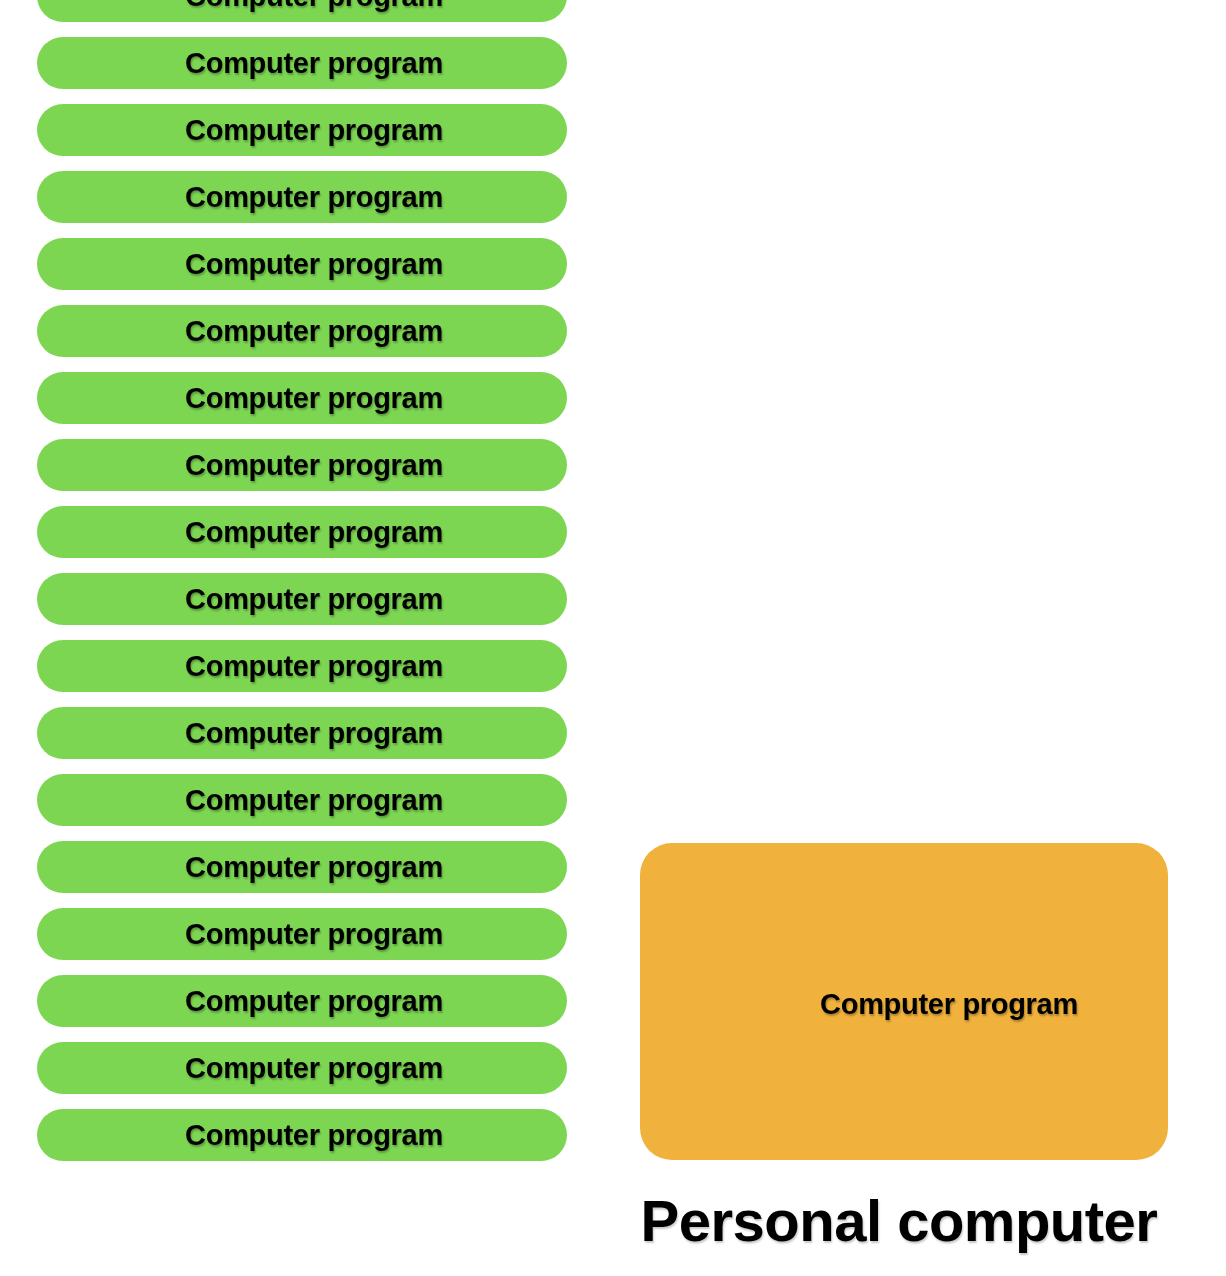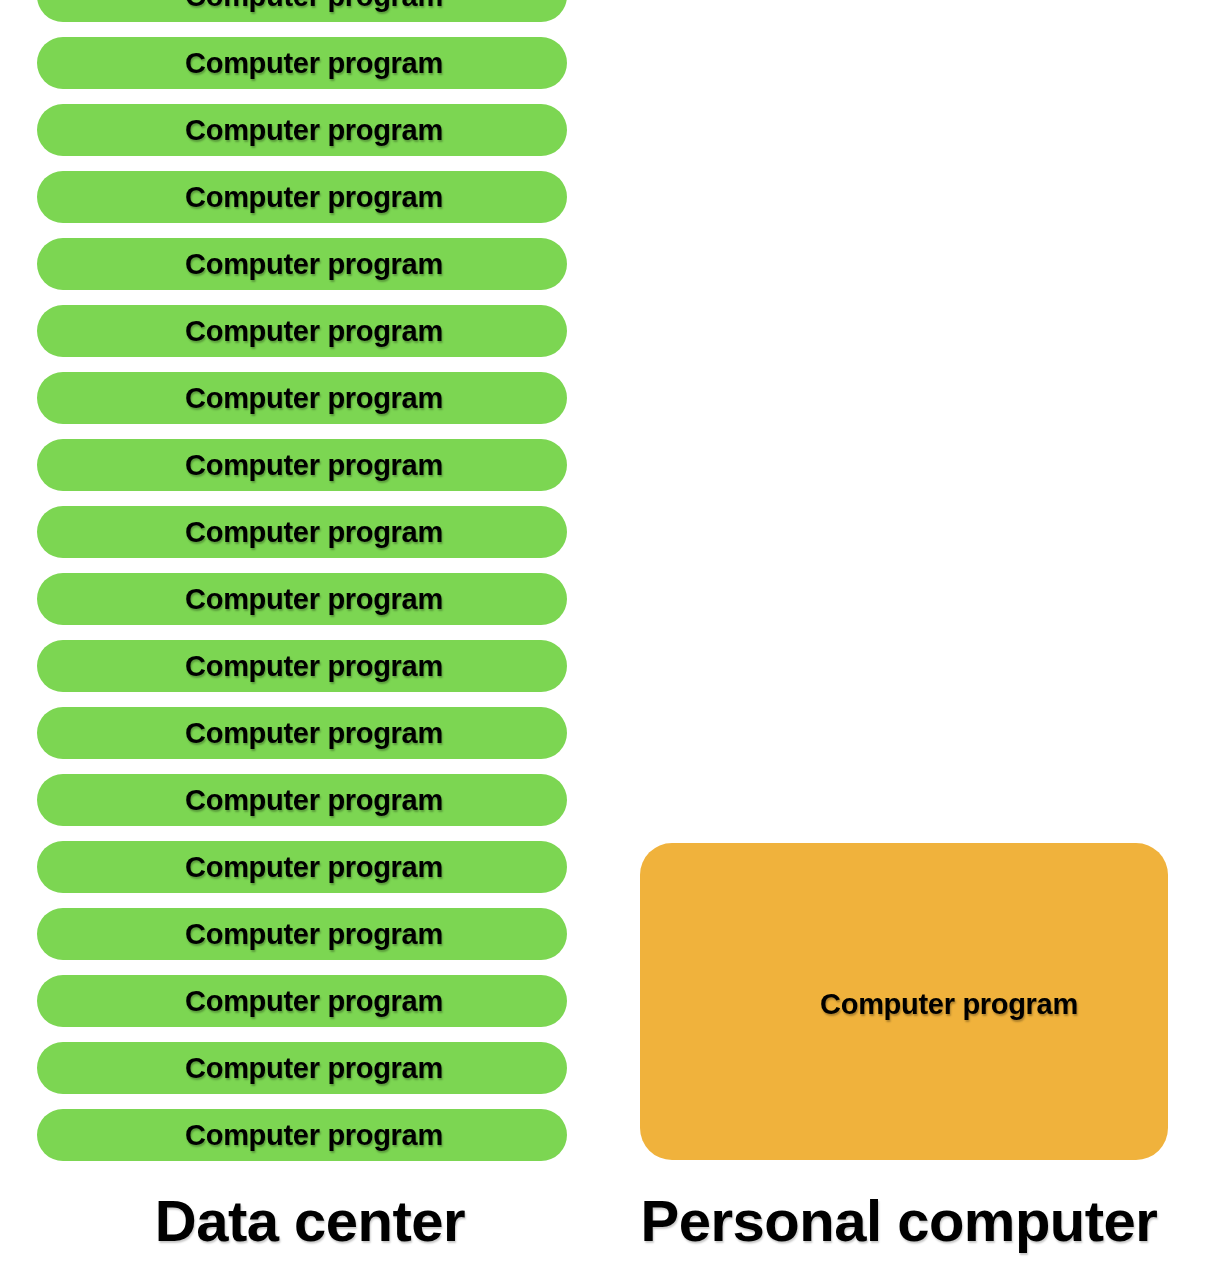--- a/index.html
+++ b/index.html
@@ -132,17 +132,16 @@
     </div>
       <div class="pill">
       <span class="box-label">Computer program</span>
     </div>
     </div>
 
   <div class="pc-box">
     <span class="box-label">Computer program</span>
   </div>
 
-  <div class="col-label left">Data center</div>
 
   <div class="col-label right">Personal computer</div>
 
 </div>
 
 </body></html>

